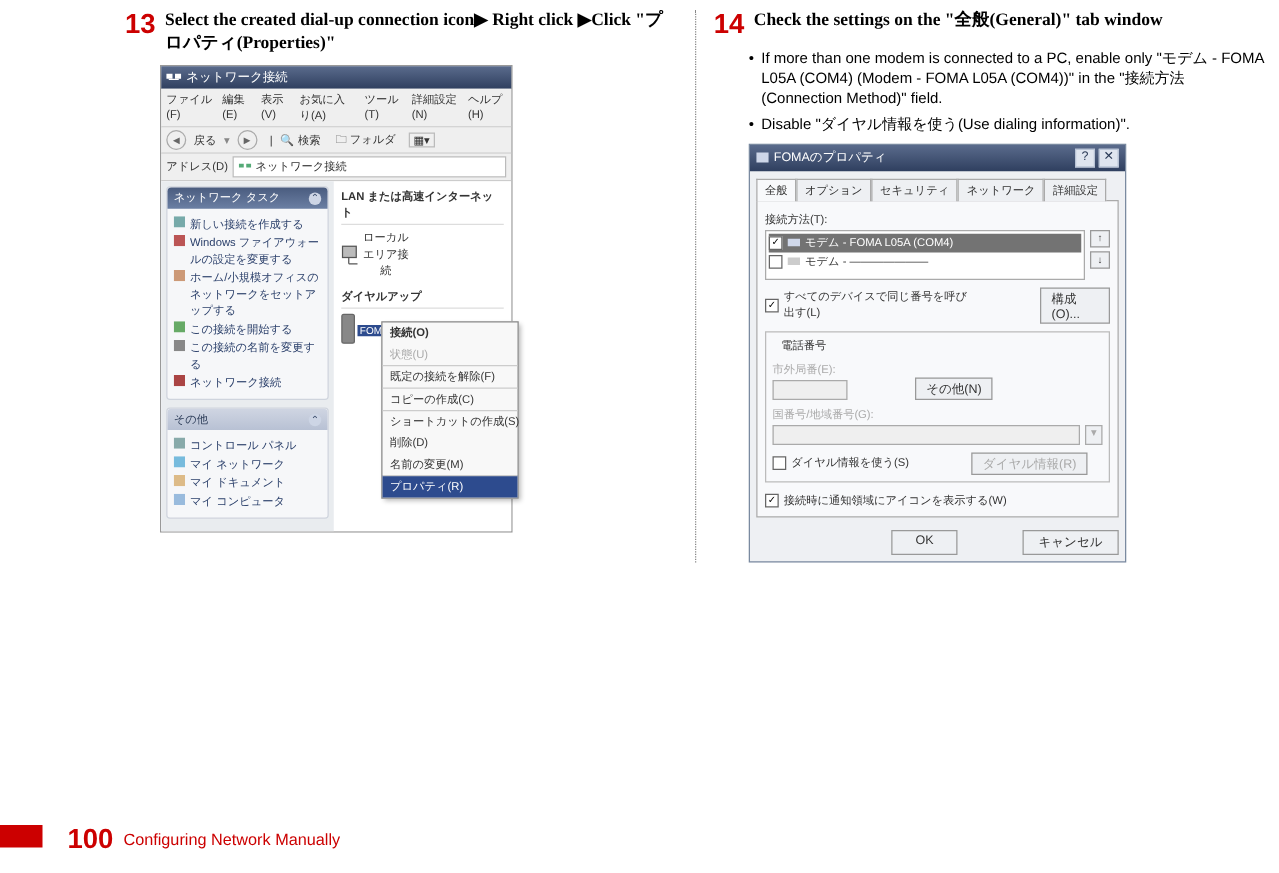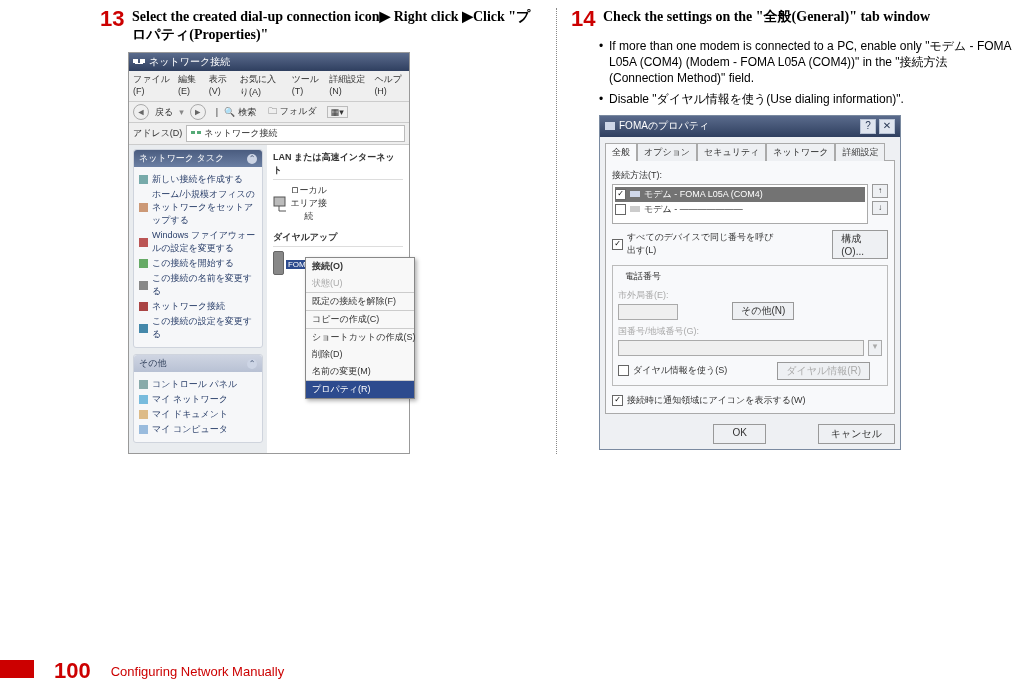--- a/index.html
+++ b/index.html
@@ -141,21 +141,21 @@
     display:flex; justify-content:space-between; align-items:center;
   }
   .s1-panel-h .rbtn {
     width:10px;height:10px;border-radius:50%;background:#cdd5e5;
     color:#3a4b6a; font-size:8px; line-height:10px; text-align:center;
   }
   .s1-panel-body {
     padding:4px 5px;
   }
   .s1-link {
-    display:flex; align-items:center; gap:4px;
+    display:flex; align-items:flex-start; gap:4px;
     margin:2px 0; color:#2a3f6a;
   }
   .s1-link svg { flex:none; }
   .s1-main {
     flex:1;
     padding:4px 6px;
   }
   .s1-heading {
     font-weight:bold;
     padding:2px 0;
@@ -286,21 +286,21 @@
   }
   .s2-field.disabled { background:#efefef; color:#aaa; }
   .s2-dlg-btns {
     display:flex; justify-content:flex-end; gap:6px; padding:5px;
   }
 
   
   .footer {
     position:absolute;
     left: 0; bottom: 14px;
-    display:flex; align-items:center; gap:20px;
+    display:flex; align-items:center; gap:8px;
   }
   .footer-bar {
     width: 34px; height: 18px; background:#c00;
   }
   .footer-num {
     font-size:22px; font-weight:bold; color:#c00;
     font-family: Arial, sans-serif;
     margin-left: 54px;
   }
   .footer-text {
@@ -370,53 +370,47 @@
             </div>
             <div class="s1-panel-body">
               <div class="s1-link">
                   <svg width="9" height="9">
                     <rect width="9" height="9" fill="#7aa"></rect>
                   </svg>
                   <span>新しい接続を作成する</span>
                 </div>
               <div class="s1-link">
                   <svg width="9" height="9">
+                    <rect width="9" height="9" fill="#b55"></rect>
+                  </svg>
+                  <span>Windows ファイアウォールの設定を変更する</span>
+                </div>
+              <div class="s1-link">
+                  <svg width="9" height="9">
                     <rect width="9" height="9" fill="#c97"></rect>
                   </svg>
                   <span>ホーム/小規模オフィスのネットワークをセットアップする</span>
                 </div>
               <div class="s1-link">
                   <svg width="9" height="9">
-                    <rect width="9" height="9" fill="#b55"></rect>
-                  </svg>
-                  <span>Windows ファイアウォールの設定を変更する</span>
-                </div>
-              <div class="s1-link">
-                  <svg width="9" height="9">
                     <rect width="9" height="9" fill="#6a6"></rect>
                   </svg>
                   <span>この接続を開始する</span>
                 </div>
               <div class="s1-link">
                   <svg width="9" height="9">
                     <rect width="9" height="9" fill="#888"></rect>
                   </svg>
                   <span>この接続の名前を変更する</span>
                 </div>
               <div class="s1-link">
                   <svg width="9" height="9">
                     <rect width="9" height="9" fill="#a44"></rect>
                   </svg>
                   <span>ネットワーク接続</span>
-                </div>
-              <div class="s1-link">
-                  <svg width="9" height="9">
-                    <rect width="9" height="9" fill="#48a"></rect>
-                  </svg>
-                  <span>この接続の設定を変更する</span>
                 </div>
             </div>
           </div>
           <div class="s1-panel">
             <div class="s1-panel-h" style="background:linear-gradient(#cfd5e2,#b8c1d4);color:#2b3b57">
               <span>その他</span>
               <span class="rbtn">⌃</span>
             </div>
             <div class="s1-panel-body">
               <div class="s1-link">

